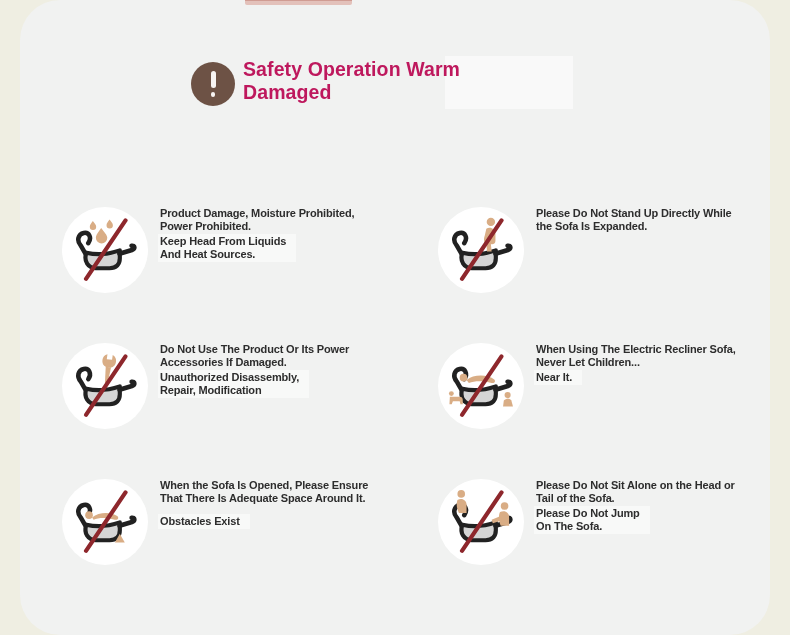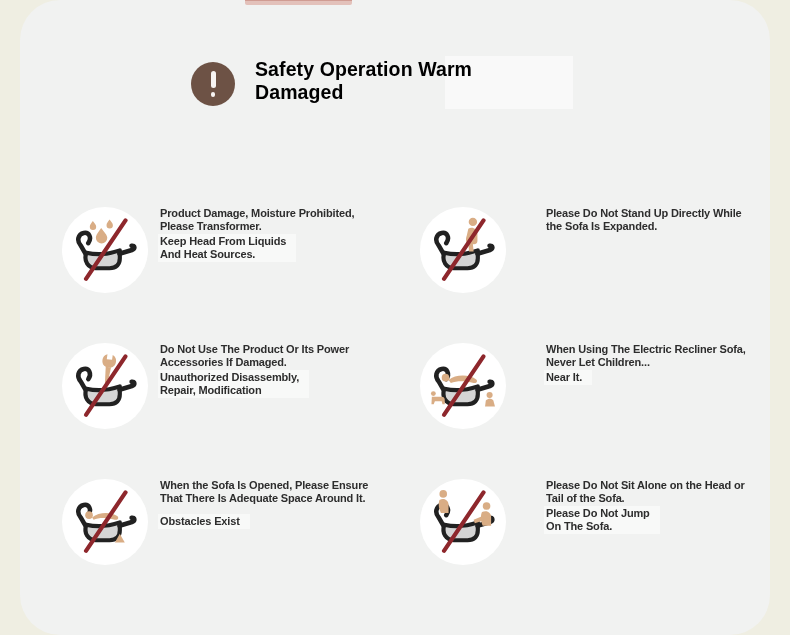--- a/index.html
+++ b/index.html
@@ -28,26 +28,26 @@
   }
   .alert-circle .bar{
     position:absolute;left:19.5px;top:9px;width:5px;height:17px;
     background:#f7f4f2;border-radius:3px;
   }
   .alert-circle .dot{
     position:absolute;left:19.8px;top:30px;width:4.5px;height:4.5px;
     background:#f7f4f2;border-radius:50%;
   }
   .title{
-    margin:0 0 0 20px;font-size:19.5px;line-height:23px;font-weight:700;
-    color:#000000;letter-spacing:0.1px;
+    margin:0 0 0 8px;font-size:19.5px;line-height:23px;font-weight:700;
+    color:#be185d;letter-spacing:0.1px;
   }
   .item{position:absolute;display:flex;align-items:flex-start;width:352px;height:86px;}
   .i-r1{top:207px;} .i-r2{top:343px;} .i-r3{top:479px;}
-  .i-c1{left:42px;} .i-c2{left:400px;gap:28px;}
+  .i-c1{left:42px;} .i-c2{left:418px;}
   .icon-circle{
     width:86px;height:86px;border-radius:50%;background:#ffffff;
     flex:0 0 auto;display:flex;align-items:center;justify-content:center;
   }
   .icon-circle svg{width:76px;height:76px;display:block;}
   .text{margin-left:12px;color:#2d2d2d;font-size:11px;font-weight:700;
     line-height:13px;letter-spacing:-0.15px;}
   .ln{display:block;white-space:nowrap;}
   .seg-b{background:rgba(255,255,255,0.5);width:fit-content;
     padding:1px 10px 1px 2px;margin:1px 0 0 -2px;}
@@ -93,21 +93,21 @@
         <use href="#sofa-base"></use>
         <path class="accent" d="M45 21 C41 27 38 30 38 34 A7.5 7.5 0 0 0 53 34 C53 30 49 27 45 21 Z"></path>
         <path class="accent" d="M34 12 C32 15 30 17 30 19.5 A4.2 4.2 0 0 0 38.4 19.5 C38.4 17 36 15 34 12 Z"></path>
         <path class="accent" d="M56 10 C54 13 52 15 52 17.5 A4.2 4.2 0 0 0 60.4 17.5 C60.4 15 58 13 56 10 Z"></path>
         <use href="#slash-line"></use>
       </svg>
     </div>
     <div class="text">
       <div class="seg">
         <span class="ln">Product Damage, Moisture Prohibited,</span>
-        <span class="ln">Please Transformer.</span>
+        <span class="ln">Power Prohibited.</span>
       </div>
       <div class="seg seg-b">
         <span class="ln">Keep Head From Liquids</span>
         <span class="ln">And Heat Sources.</span>
       </div>
     </div>
   </div>
 
   <div class="item i-r1 i-c2">
     <div class="icon-circle">

